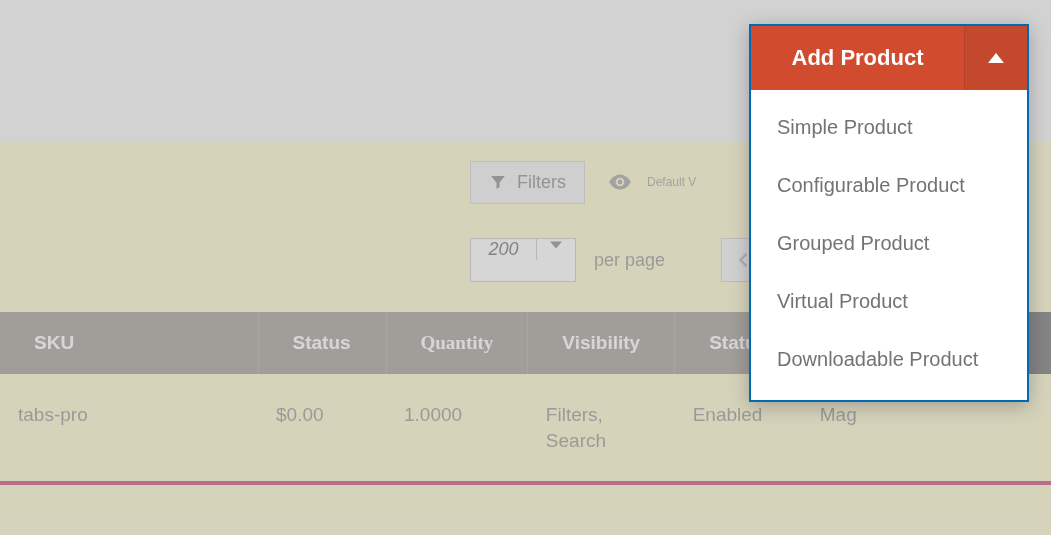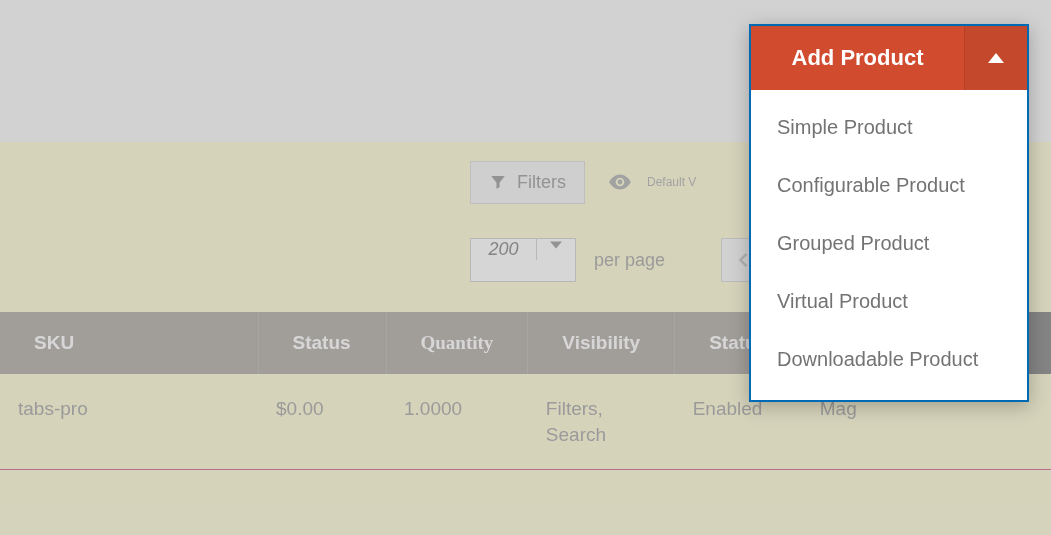--- a/index.html
+++ b/index.html
@@ -123,22 +123,22 @@
       text-align: left;
       font-weight: 600;
       font-size: 19px;
       padding: 20px 34px;
       border-right: 1px solid #9a948d;
     }
     table.grid thead th:last-child { border-right: none; background:#4b4b4b; }
     table.grid tbody td {
       color: #7a7a7a;
       font-size: 19px;
-      padding: 22px 18px;
-      border-bottom: 1px solid #be185d;
+      padding: 28px 18px;
+      border-bottom: 4px solid #be185d;
       vertical-align: top;
       line-height: 1.35;
     }
     .col-sku { width: 258px; }
     .col-price { width: 128px; }
     .col-qty { width: 116px; font-family: Liberation Serif, serif; }
     .col-vis { width: 118px; }
     .col-status { width: 118px; }
     .col-web { width: 150px; }
 

